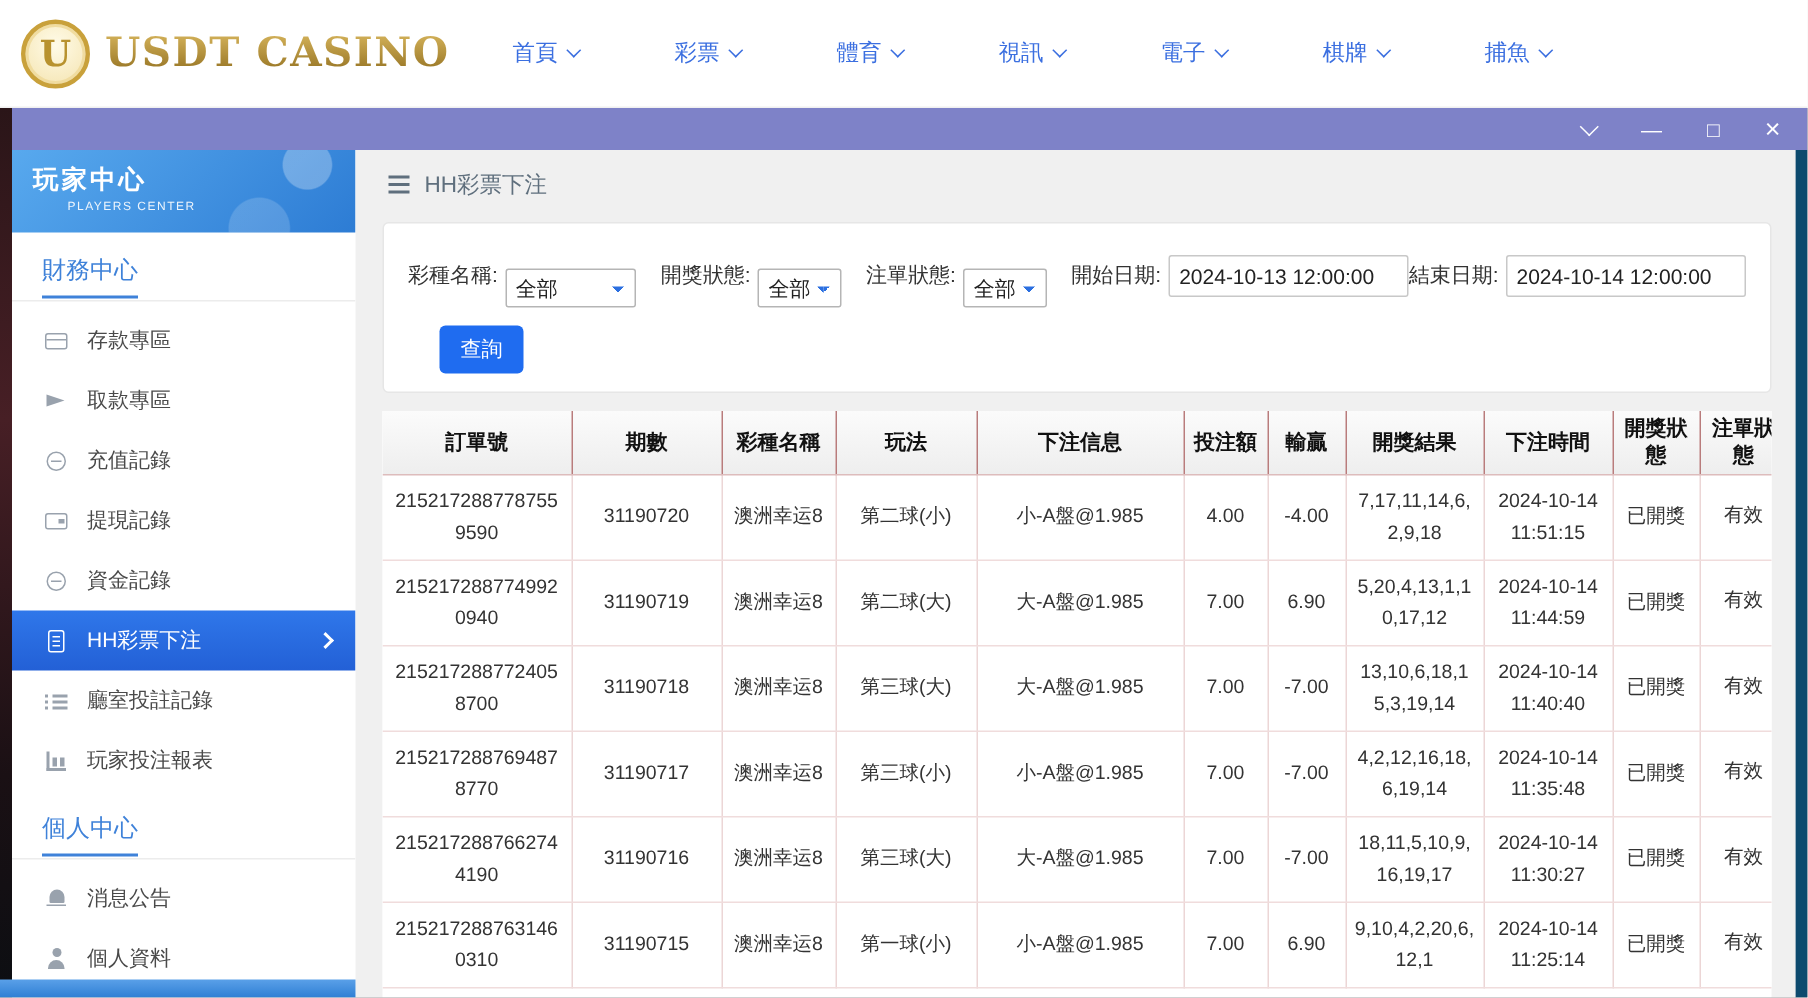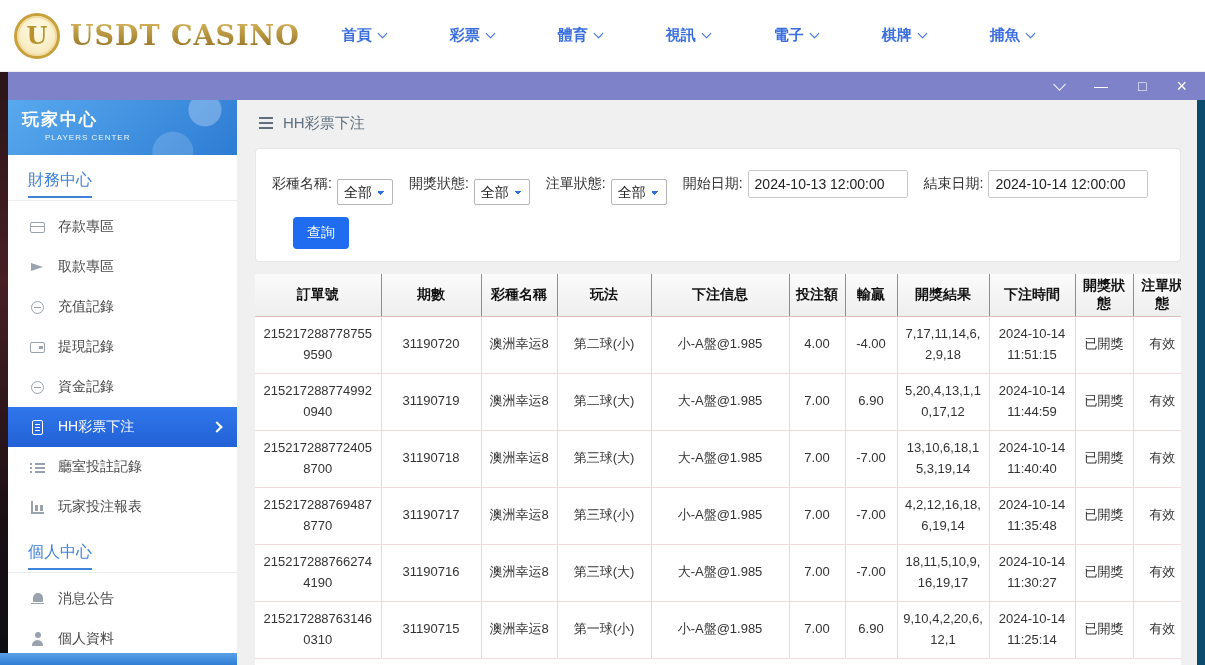--- a/index.html
+++ b/index.html
@@ -4,21 +4,21 @@
 <style>
   * { margin:0; padding:0; box-sizing:border-box; }
   html,body { width:1205px; height:665px; overflow:hidden; font-family:"Liberation Sans","DejaVu Sans",sans-serif; }
   body { position:relative; background:#fff; }
 
   
   .topbar { position:absolute; left:0; top:0; width:1205px; height:72px; background:#fff; display:flex; align-items:center; padding:0 14px; z-index:3; border-bottom:1px solid #f0f0f0; }
   .brand { display:flex; align-items:center; gap:10px; }
   .logo-circle { width:46px; height:46px; border-radius:50%; border:3px solid #c9a13b; box-shadow:inset 0 0 0 2px #f0dca0; color:#b8922f; font-family:"DejaVu Serif",serif; font-weight:bold; font-size:24px; display:flex; align-items:center; justify-content:center; background:radial-gradient(circle at 50% 35%, #fffbe8, #f4e3ae); }
   .brand-text { font-family:"DejaVu Serif",serif; font-weight:bold; font-size:27px; letter-spacing:1px; color:#b8922f; background:linear-gradient(180deg,#d9b75e,#8f6d1e); -webkit-background-clip:text; background-clip:text; -webkit-text-fill-color:transparent; }
-  .topnav { display:flex; margin-left:42px; gap:64px;font-weight:bold; }
+  .topnav { display:flex; margin-left:42px; gap:64px; }
   .nav-item { display:flex; align-items:center; gap:7px; color:#3b6fe0; font-size:15px; cursor:pointer; }
   .chev { width:7px; height:7px; border-right:1.6px solid currentColor; border-bottom:1.6px solid currentColor; transform:rotate(45deg); margin-top:-4px; display:inline-block; }
 
   
   .page-bg { position:absolute; left:0; top:72px; width:1205px; height:593px; background:linear-gradient(180deg,#2a1518 0%,#471f25 35%,#1a1014 75%,#0c0e12 100%); z-index:1; }
 
   
   .modal { position:absolute; left:8px; top:72px; width:1197px; height:593px; z-index:2; display:flex; flex-direction:column; }
   .titlebar { height:28px; background:#7e82c8; flex:none; display:flex; align-items:center; justify-content:flex-end; padding-right:18px; }
   .win-controls { display:flex; align-items:center; gap:30px; color:#fff; }
@@ -77,29 +77,29 @@
     color:#5f6f7d; cursor:pointer; }
 
   .filter-panel { margin:2px 16px 12px 18px; background:#fff; border:1px solid #e6e6e6; border-radius:4px; padding:14px 16px 12px; flex:none; }
   .filter-row { display:flex; align-items:center; flex-wrap:nowrap; }
   .filter-row label { font-size:14px; color:#333; margin-right:5px; white-space:nowrap; }
   .sel { appearance:none; -webkit-appearance:none; border:1px solid #b5b5b5; border-radius:2px; background-color:#fff; font-size:14px; color:#222; padding:4px 20px 4px 6px; margin-right:16px;
     background-image:linear-gradient(45deg,transparent 50%,#2b6fe0 50%),linear-gradient(135deg,#2b6fe0 50%,transparent 50%);
     background-position:calc(100% - 11px) 55%,calc(100% - 7px) 55%; background-size:4px 4px; background-repeat:no-repeat;
     font-family:"Liberation Sans","DejaVu Sans",sans-serif;margin-top:16px; }
   .w110 { width:112px; } .w66 { width:66px; } .w58 { width:58px; }
-  .inp { width:160px; border:1px solid #c8c8c8; border-radius:2px; font-size:14px; color:#222; padding:5px 6px; margin-right:16px; font-family:"Liberation Sans","DejaVu Sans",sans-serif; }
+  .inp { width:160px; border:1px solid #c8c8c8; border-radius:2px; font-size:14px; color:#222; padding:5px 6px; margin-right:0; font-family:"Liberation Sans","DejaVu Sans",sans-serif; }
   .search-btn { margin-top:12px; background:#1f6cf0; color:#fff; border:none; border-radius:4px; padding:7px 14px; font-size:14px; cursor:pointer; font-family:"Liberation Sans","DejaVu Sans",sans-serif;margin-left:21px; }
 
   .table-wrap { margin:0 16px 0 18px; background:#fff; flex:1; overflow:hidden; }
   table.bet { border-collapse:collapse; table-layout:fixed; width:100%; background:#fff; }
   table.bet th { background:linear-gradient(180deg,#fbfbfb,#eeeeee); font-weight:bold; font-size:14px; color:#111; height:42px; border-right:1px solid #b97c7c; border-bottom:1px solid #ddbcbc; padding:0 2px; }
   table.bet th:last-child { border-right:none; }
   table.bet td { text-align:center; font-size:13px; color:#333; height:57px; border-right:1px solid #ecd6d6; border-bottom:1px solid #f0dcdc; padding:4px 5px; line-height:1.55; word-break:break-all; }
-  table.bet td:last-child { border-right:none; }
+  table.bet td:last-child { border-right:none;font-family:Liberation Mono, monospace; }
 </style>
 </head>
 <body>
 
 <div class="page-bg"></div>
 
 <header class="topbar">
   <div class="brand">
     <span class="logo-circle">U</span>
     <span class="brand-text">USDT CASINO</span>

